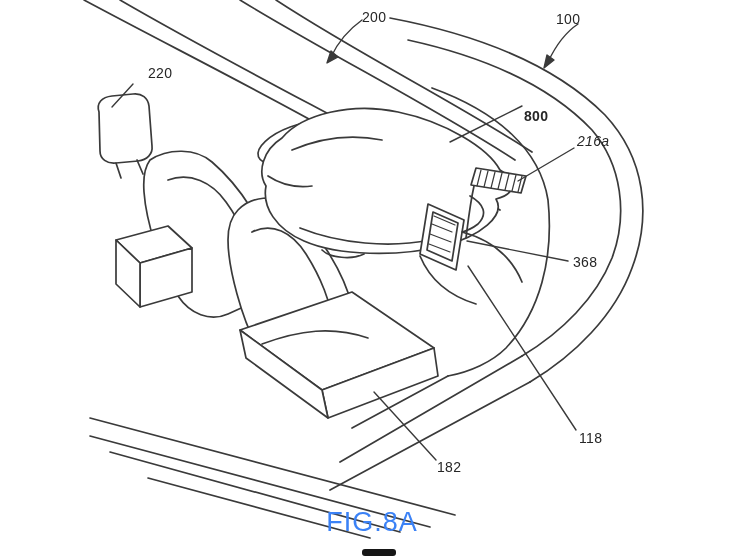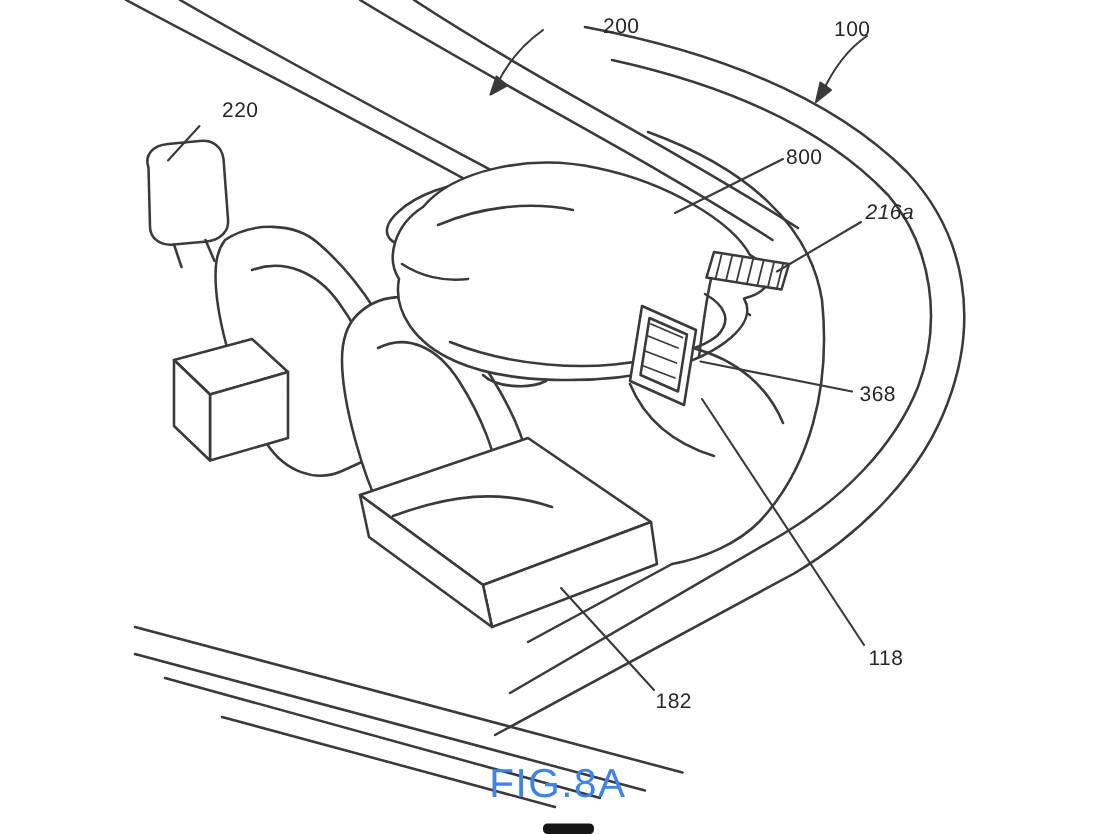--- a/index.html
+++ b/index.html
@@ -127,24 +127,24 @@
       <path d="M 522 106 L 450 142"></path>
       <path d="M 574 148 L 518 181"></path>
       <path d="M 568 261 L 467 241"></path>
       <path d="M 576 430 L 468 266"></path>
       <path d="M 436 460 L 374 392"></path>
     </g>
 
     <rect x="362" y="549" width="34" height="7" rx="3" fill="#161616" stroke="none"></rect>
   </svg>
 
-  <div class="ref-label" style="left:362px; top:9px;margin-left:40px;">200</div>
+  <div class="ref-label" style="left:362px; top:9px;">200</div>
   <div class="ref-label" style="left:556px; top:11px;">100</div>
   <div class="ref-label" style="left:123px; top:65px;margin-left:25px;">220</div>
-  <div class="ref-label" style="left:524px; top:96px;">800</div>
+  <div class="ref-label" style="left:524px; top:108px;font-weight:bold;">800</div>
   <div class="ref-label" style="left:577px; top:133px;font-style:italic;">216a</div>
   <div class="ref-label" style="left:573px; top:254px;">368</div>
   <div class="ref-label" style="left:579px; top:430px;">118</div>
   <div class="ref-label" style="left:437px; top:459px;">182</div>
 
   <div class="caption">FIG.8A</div>
 
 </div>
 
 </body></html>

